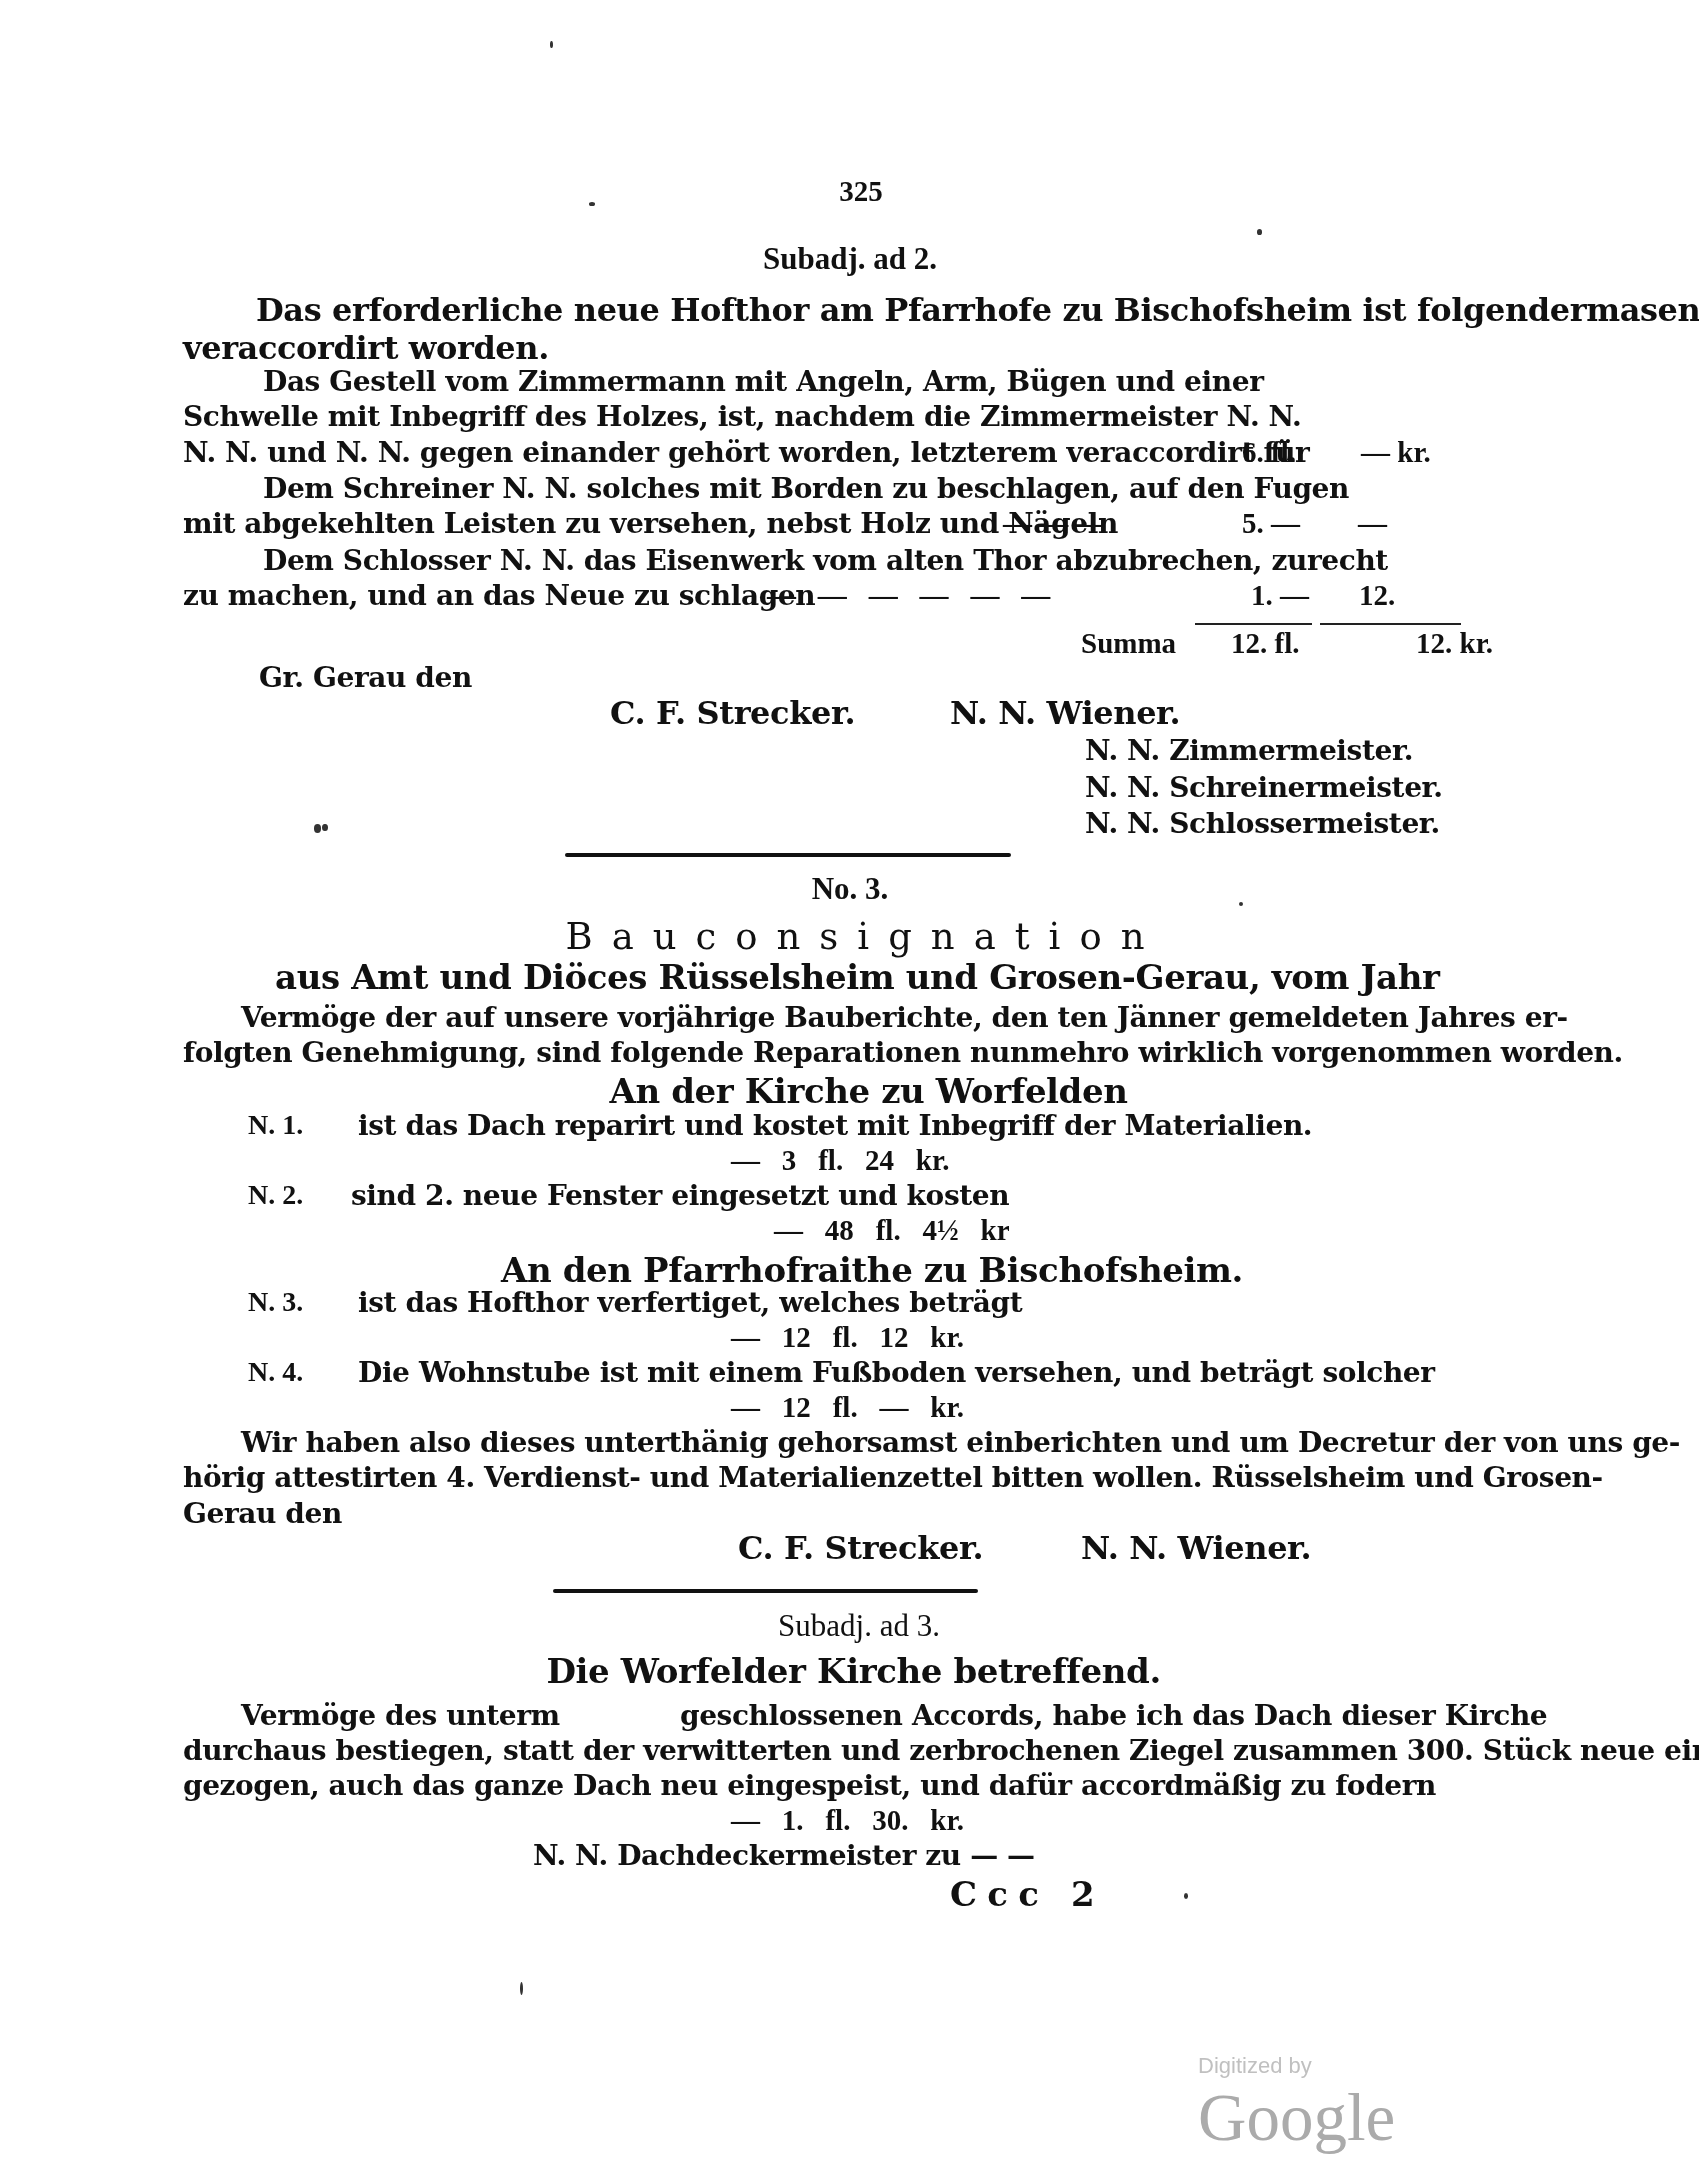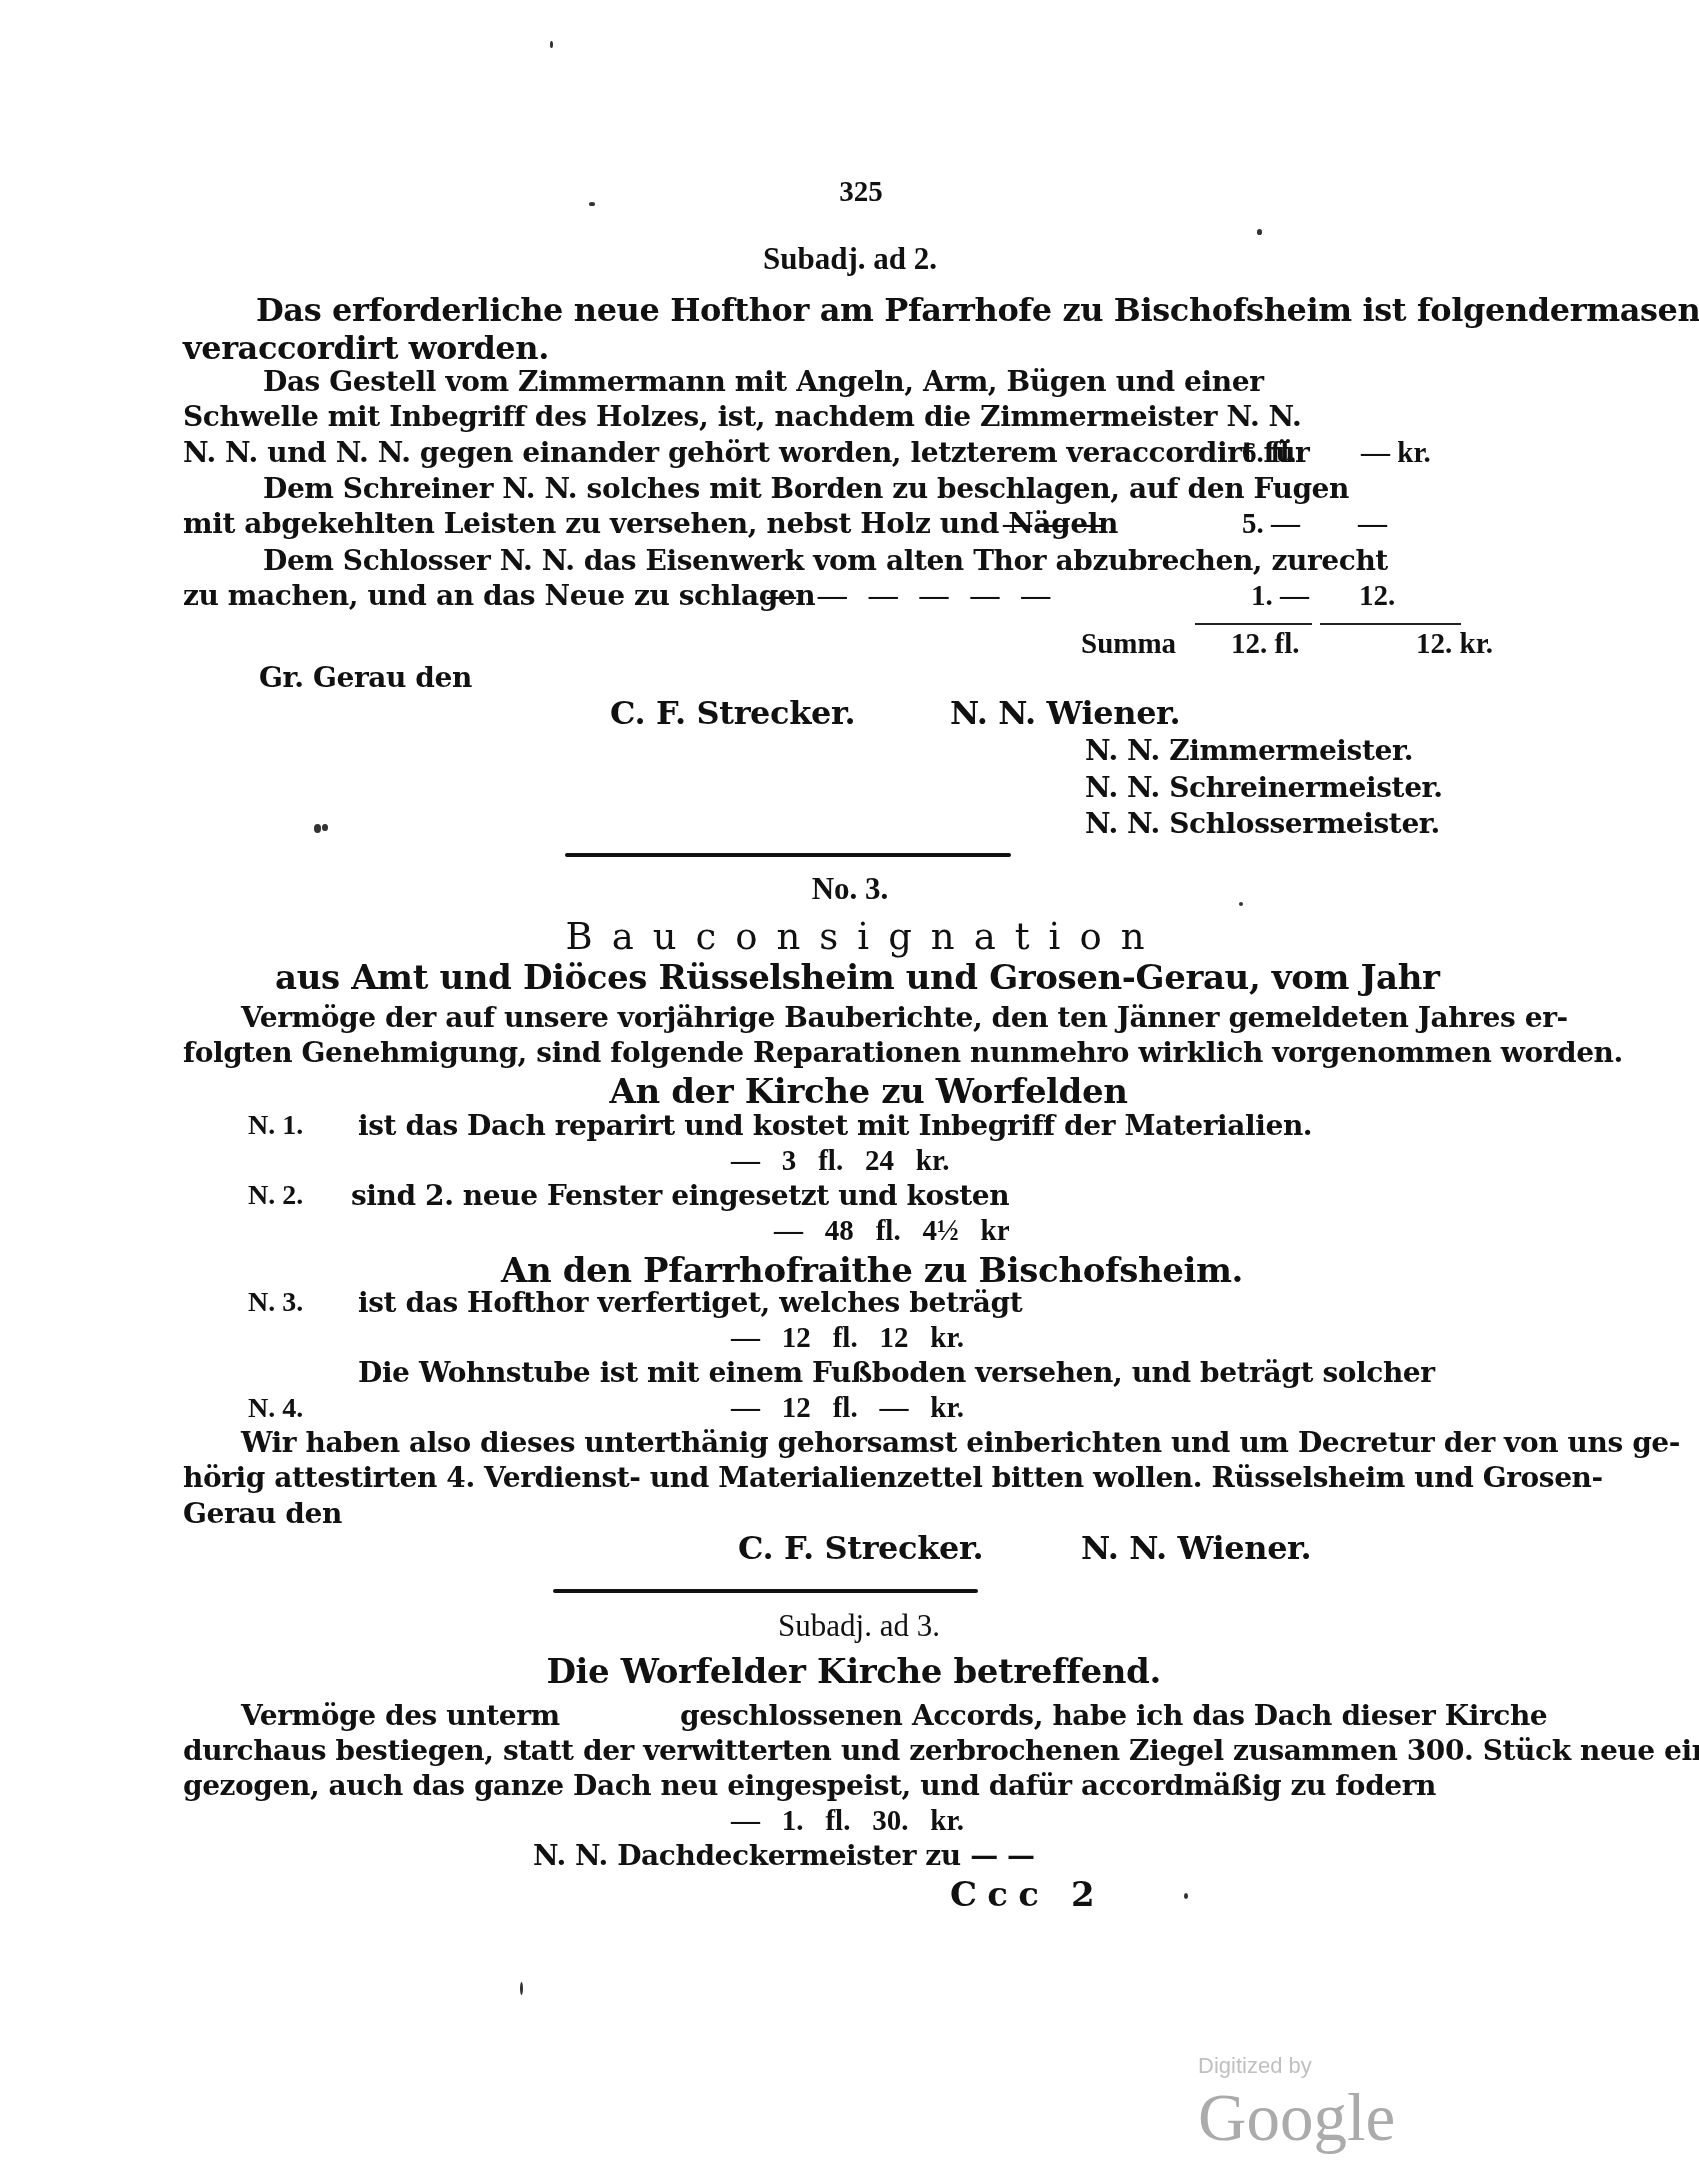--- a/index.html
+++ b/index.html
@@ -165,21 +165,21 @@
   <div class="abs roman body-line" style="left:248px;top:1179px;">N. 2.</div>
   <div class="abs frak body-line" style="left:351px;top:1179px;">sind 2. neue Fenster eingesetzt und kosten</div>
   <div class="abs roman amount" style="left:774px;top:1214px;word-spacing:14.6px;">— 48 fl. 4½ kr</div>
 
   <div class="abs frak big-heading center" style="left:0;width:1700px;top:1250px;padding-left:44px;box-sizing:border-box;">An den Pfarrhofraithe zu Bischofsheim.</div>
 
   <div class="abs roman body-line" style="left:248px;top:1286px;">N. 3.</div>
   <div class="abs frak body-line" style="left:358px;top:1286px;">ist das Hofthor verfertiget, welches beträgt</div>
   <div class="abs roman amount" style="left:731px;top:1321px;word-spacing:14.6px;">— 12 fl. 12 kr.</div>
 
-  <div class="abs roman body-line" style="left:248px;top:1356px;margin-top:36px;">N. 4.</div>
+  <div class="abs roman body-line" style="left:248px;top:1356px;">N. 4.</div>
   <div class="abs frak body-line" style="left:358px;top:1356px;">Die Wohnstube ist mit einem Fußboden versehen, und beträgt solcher</div>
   <div class="abs roman amount" style="left:731px;top:1391px;word-spacing:14.6px;">— 12 fl. — kr.</div>
 
   <div class="abs frak body-line" style="left:241px;top:1426px;">Wir haben also dieses unterthänig gehorsamst einberichten und um Decretur der von uns ge-</div>
   <div class="abs frak body-line" style="left:183px;top:1461px;">hörig attestirten 4. Verdienst- und Materialienzettel bitten wollen. Rüsselsheim und Grosen-</div>
   <div class="abs frak body-line" style="left:183px;top:1497px;">Gerau den</div>
 
   <div class="abs frak sig" style="left:738px;top:1529px;">C. F. Strecker.</div>
   <div class="abs frak sig" style="left:1081px;top:1529px;">N. N. Wiener.</div>
 

